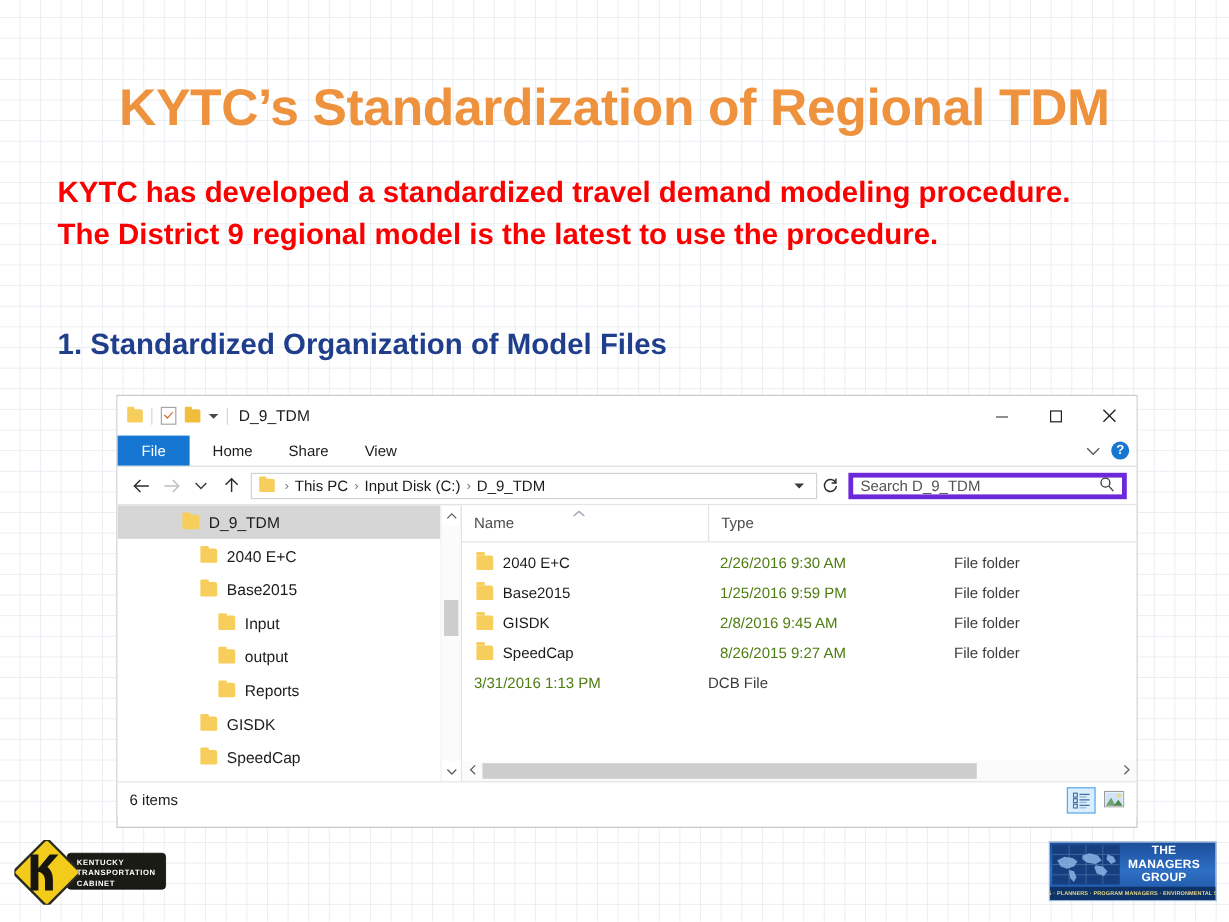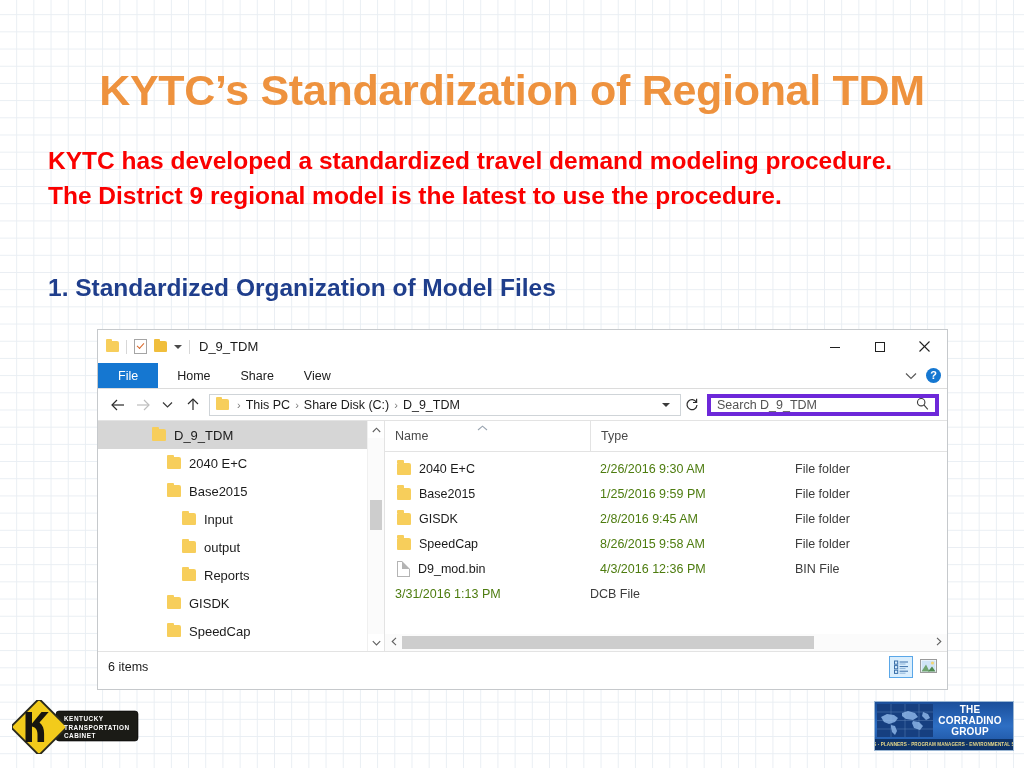--- a/index.html
+++ b/index.html
@@ -551,21 +551,21 @@
             <polyline points="2,7 7,2 12,7" fill="none" stroke="#2a2a2a" stroke-width="1.2"></polyline>
           </svg>
       </div>
 
       <div class="addrbox">
         <span class="folder-ico" style="margin-right:6px;"></span>
         <div class="crumbs">
           <span class="crumb-sep">›</span>
           <span>This PC</span>
           <span class="crumb-sep">›</span>
-          <span>Share Disk (C:)</span>
+          <span>Input Disk (C:)</span>
           <span class="crumb-sep">›</span>
           <span>D_9_TDM</span>
         </div>
         <span class="addr-caret"></span>
       </div>
 
       <div class="refresh">
         <svg width="14" height="14" viewBox="0 0 14 14">
           <path d="M11.4 4.2 A5 5 0 1 0 12 7" fill="none" stroke="#2a2a2a" stroke-width="1.2"></path>
           <polyline points="11.6,0.8 11.6,4.5 8,4.5" fill="none" stroke="#2a2a2a" stroke-width="1.2"></polyline>
@@ -672,30 +672,22 @@
               <span>GISDK</span>
             </div>
             <div class="fr-date">2/8/2016 9:45 AM</div>
             <div class="fr-type">File folder</div>
           </div>
           <div class="filerow">
             <div class="fr-name">
               <span class="tree-folder"></span>
               <span>SpeedCap</span>
             </div>
-            <div class="fr-date">8/26/2015 9:58 AM</div>
+            <div class="fr-date">8/26/2015 9:27 AM</div>
             <div class="fr-type">File folder</div>
-          </div>
-          <div class="filerow">
-            <div class="fr-name">
-              <span class="file-ico"></span>
-              <span>D9_mod.bin</span>
-            </div>
-            <div class="fr-date">4/3/2016 12:36 PM</div>
-            <div class="fr-type">BIN File</div>
           </div>
           <div class="filerow">
             <div class="fr-date">3/31/2016 1:13 PM</div>
             <div class="fr-type">DCB File</div>
           </div>
         </div>
 
         <div class="hscroll">
           <div class="hs-arrow">
             <svg width="6" height="9" viewBox="0 0 6 9">
@@ -772,19 +764,19 @@
           <line x1="0" y1="16.5" x2="56" y2="16.5"></line>
           <line x1="0" y1="25" x2="56" y2="25"></line>
           <line x1="14" y1="0" x2="14" y2="33"></line>
           <line x1="28" y1="0" x2="28" y2="33"></line>
           <line x1="42" y1="0" x2="42" y2="33"></line>
         </g>
       </svg>
     </div>
     <div class="cg-text">
       <div>THE</div>
-      <div>CORRADINO</div>
+      <div>MANAGERS</div>
       <div>GROUP</div>
     </div>
     <div class="cg-strip">ENGINEERS · PLANNERS · PROGRAM MANAGERS · ENVIRONMENTAL SCIENTISTS</div>
   </div>
 
 </div>
 
 </body></html>

